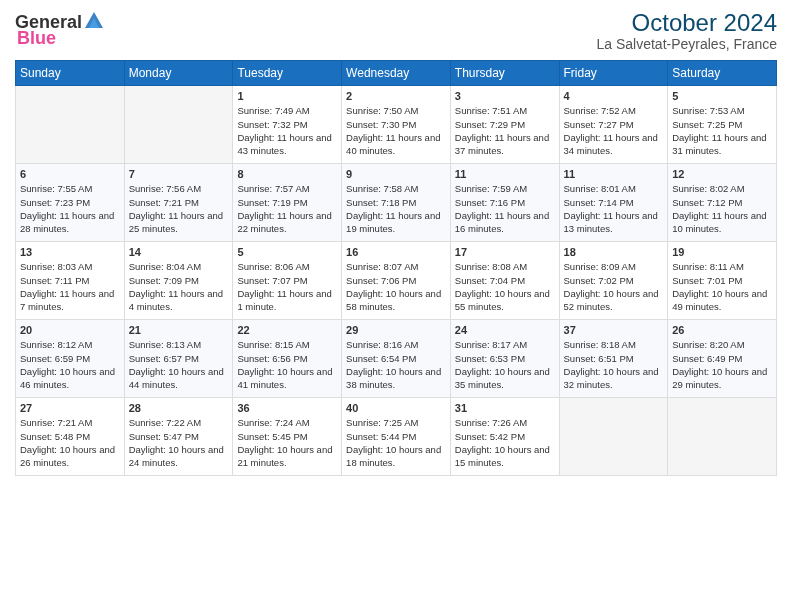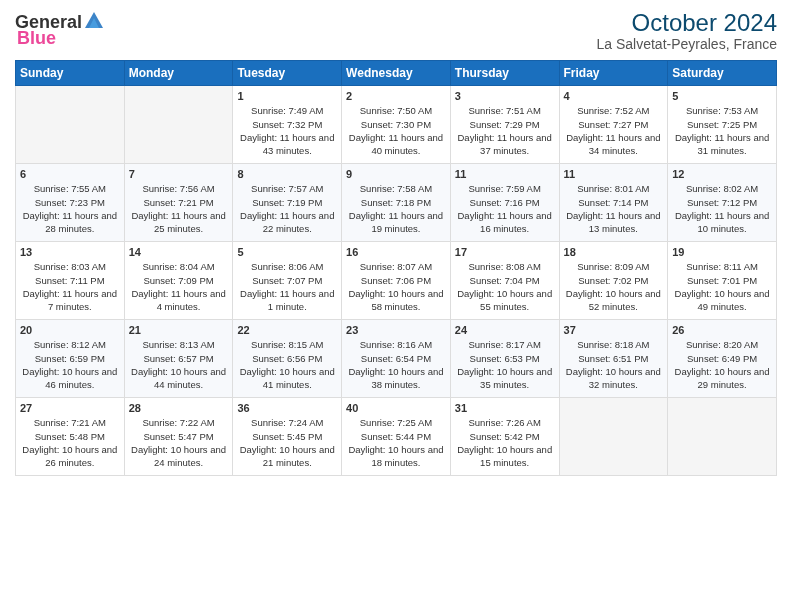--- a/index.html
+++ b/index.html
@@ -49,21 +49,21 @@
     }
     .calendar {
       width: 100%;
       border-collapse: collapse;
       border: 1px solid #ccc;
     }
     .calendar th {
       background-color: #1a6fbe;
       color: #fff;
       font-size: 12px;
-      font-weight: bold;
+      font-weight: normal;
       padding: 5px 4px;
       text-align: left;
       border: 1px solid #1560a8;
     }
     .calendar td {
       vertical-align: top;
       font-size: 9.5px;
       color: #333;
       padding: 4px 4px;
       border: 1px solid #ddd;
@@ -75,21 +75,20 @@
       background: #f7f9fc;
     }
     .day-number {
       font-size: 11px;
       font-weight: bold;
       margin-bottom: 2px;
       display: block;
     }
     .cell-content {
       line-height: 1.4;
-      text-align: center;
     }
     .empty-cell {
       background: #f5f5f5 !important;
     }
   </style>
 </head>
 <body>
 
 <div class="page">
   <div class="header">
@@ -215,21 +214,21 @@
           </td>
           <td>
             <span class="day-number">21</span>
             <div class="cell-content">Sunrise: 8:13 AM<br>Sunset: 6:57 PM<br>Daylight: 10 hours and 44 minutes.</div>
           </td>
           <td>
             <span class="day-number">22</span>
             <div class="cell-content">Sunrise: 8:15 AM<br>Sunset: 6:56 PM<br>Daylight: 10 hours and 41 minutes.</div>
           </td>
           <td>
-            <span class="day-number">23</span>
+            <span class="day-number">29</span>
             <div class="cell-content">Sunrise: 8:16 AM<br>Sunset: 6:54 PM<br>Daylight: 10 hours and 38 minutes.</div>
           </td>
           <td>
             <span class="day-number">24</span>
             <div class="cell-content">Sunrise: 8:17 AM<br>Sunset: 6:53 PM<br>Daylight: 10 hours and 35 minutes.</div>
           </td>
           <td>
             <span class="day-number">37</span>
             <div class="cell-content">Sunrise: 8:18 AM<br>Sunset: 6:51 PM<br>Daylight: 10 hours and 32 minutes.</div>
           </td>

